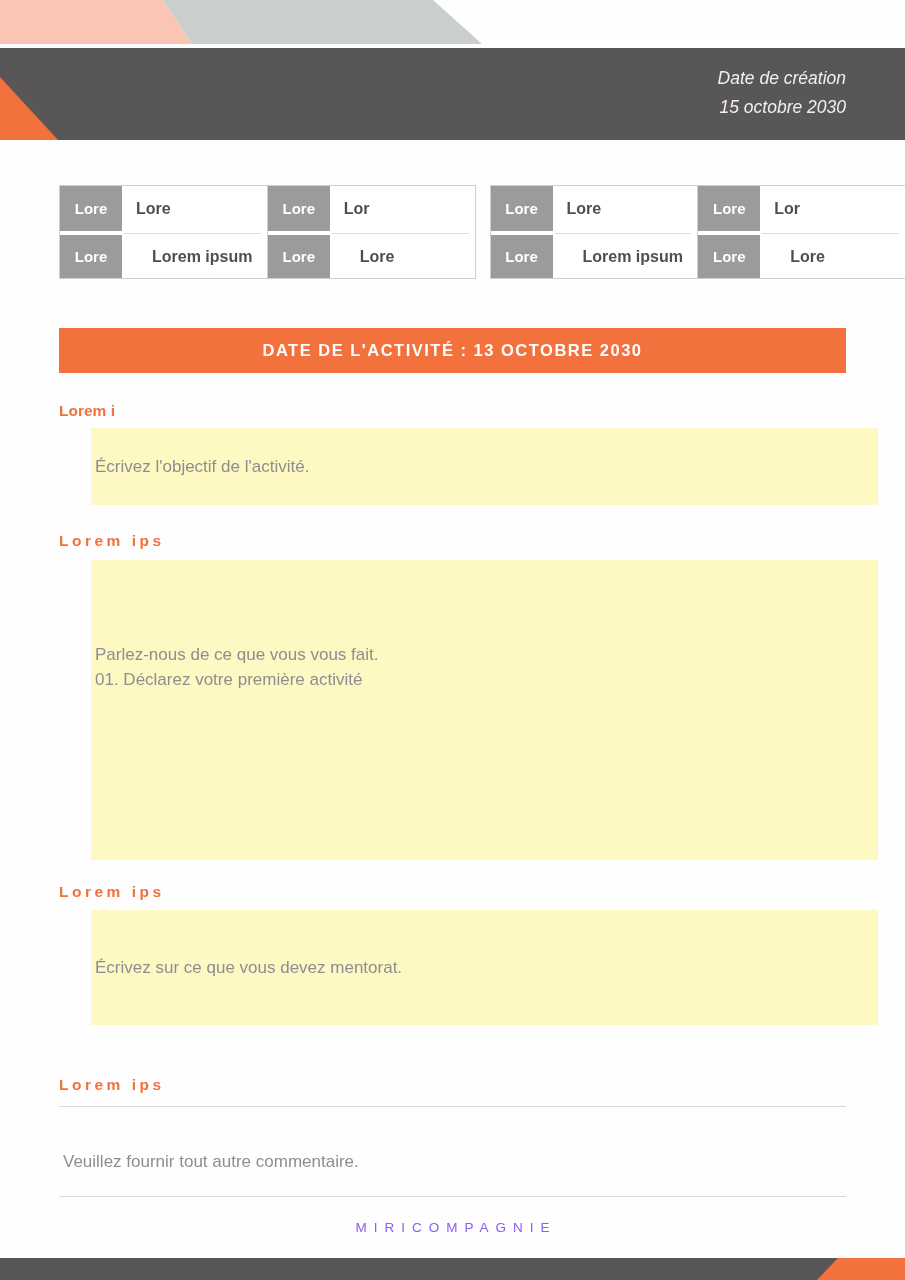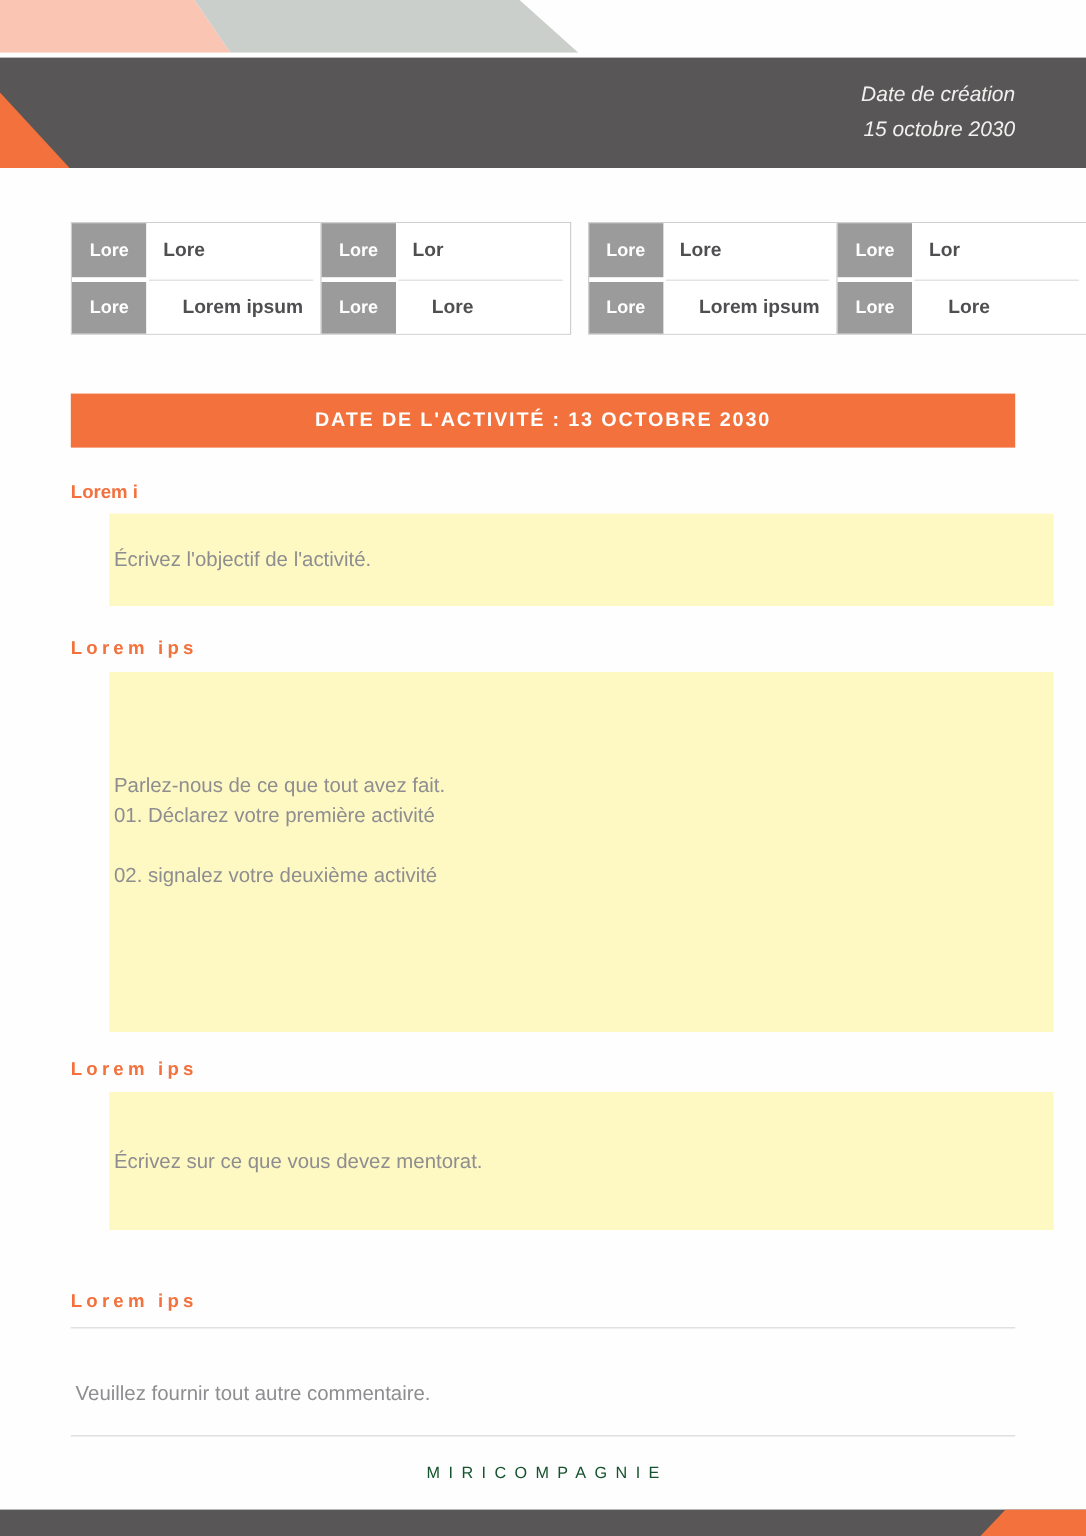--- a/index.html
+++ b/index.html
@@ -68,21 +68,21 @@
   .field.top-pad p.gap{margin-top:25px;}
   .rule{
     position:absolute;left:59px;width:787px;border-top:1px solid #d9d9d9;height:0;
   }
   .free-text{
     position:absolute;left:63px;color:#8e8d90;font-size:17px;
   }
   
   .brand{
     position:absolute;top:1220px;left:0;width:905px;text-align:center;
-    color:#14532d;font-size:13.5px;letter-spacing:7px;text-indent:7px;
+    color:#8b5cf6;font-size:13.5px;letter-spacing:7px;text-indent:7px;
   }
   .bottom-bar{
     position:absolute;bottom:0;left:0;width:905px;height:22px;background:#595657;
   }
   .bottom-orange{position:absolute;right:0;bottom:0;}
 </style>
 </head>
 <body>
 
 <svg class="deco-top" viewBox="0 0 905 44" xmlns="http://www.w3.org/2000/svg">
@@ -133,23 +133,22 @@
 
 <div class="banner">DATE DE L'ACTIVITÉ : 13 OCTOBRE 2030</div>
 
 <div class="sec-h" style="top:402px;">Lorem i</div>
 <div class="field center" style="top:428px;height:77px;">
   <span>Écrivez l'objectif de l'activité.</span>
 </div>
 
 <div class="sec-h spaced" style="top:532px;">Lorem ips</div>
 <div class="field top-pad" style="top:560px;height:300px;">
-  <p>Parlez-nous de ce que tout avez fait.</p>
+  <p>Parlez-nous de ce que vous vous fait.</p>
   <p>01. Déclarez votre première activité</p>
-  <p class="gap">02. signalez votre deuxième activité</p>
 </div>
 
 <div class="sec-h spaced" style="top:883px;">Lorem ips</div>
 <div class="field center" style="top:910px;height:115px;">
   <span>Écrivez sur ce que vous devez mentorat.</span>
 </div>
 
 <div class="sec-h spaced" style="top:1076px;">Lorem ips</div>
 <div class="rule" style="top:1106px;"></div>
 <div class="free-text" style="top:1152px;">Veuillez fournir tout autre commentaire.</div>

